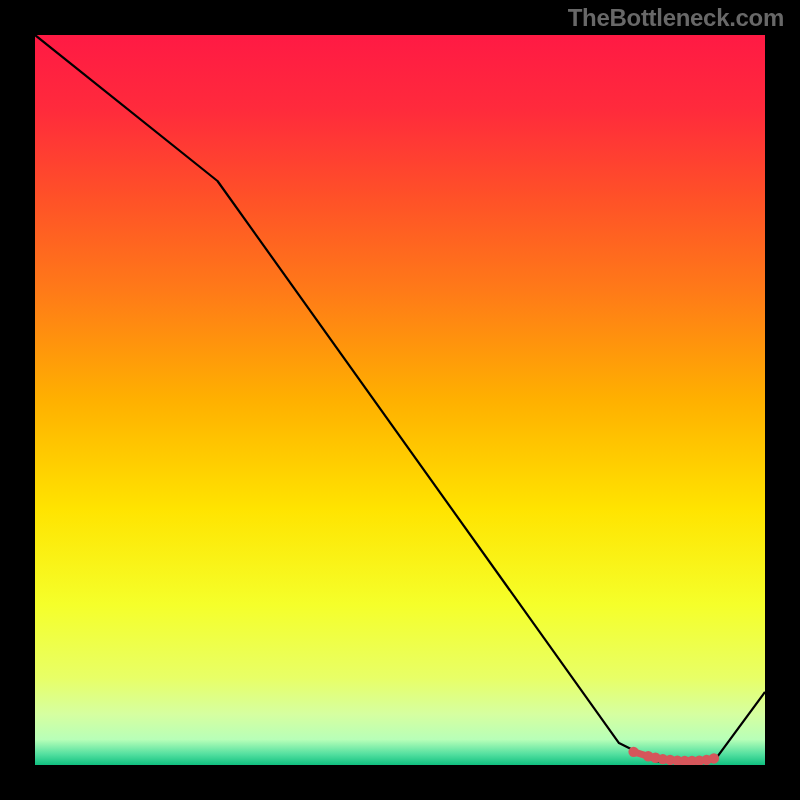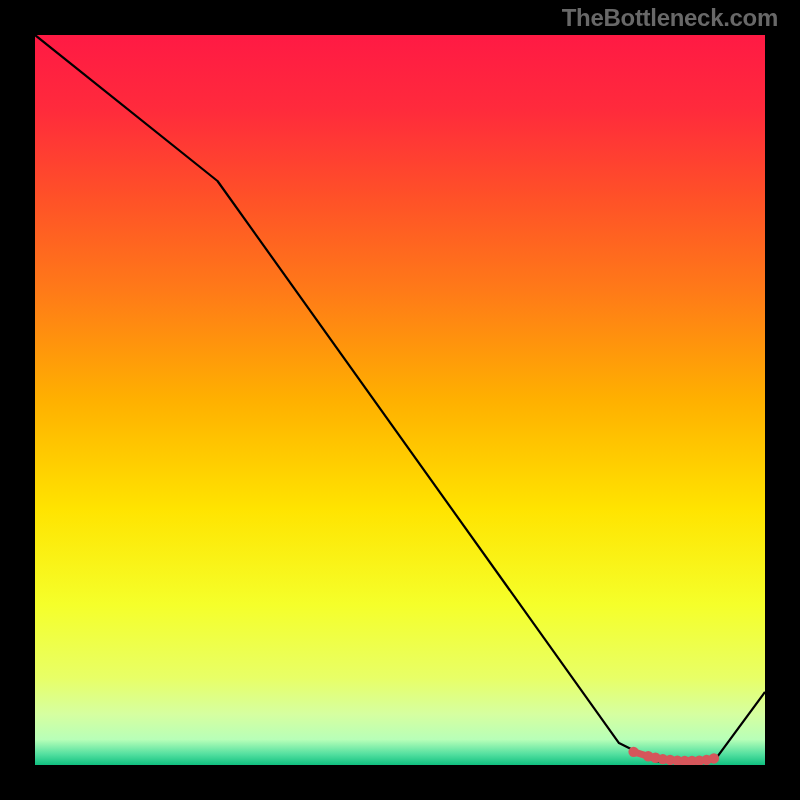--- a/index.html
+++ b/index.html
@@ -12,21 +12,21 @@
   }
   .frame {
     width: 800px;
     height: 800px;
     background: #000;
     position: relative;
   }
   .attribution {
     position: absolute;
     top: 4px;
-    right: 22px;
+    right: 16px;
     color: #686868;
     font-size: 24px;
     font-weight: 600;
     letter-spacing: -0.3px;
     z-index: 10;
   }
   svg.plot {
     position: absolute;
     left: 35px;
     top: 35px;

